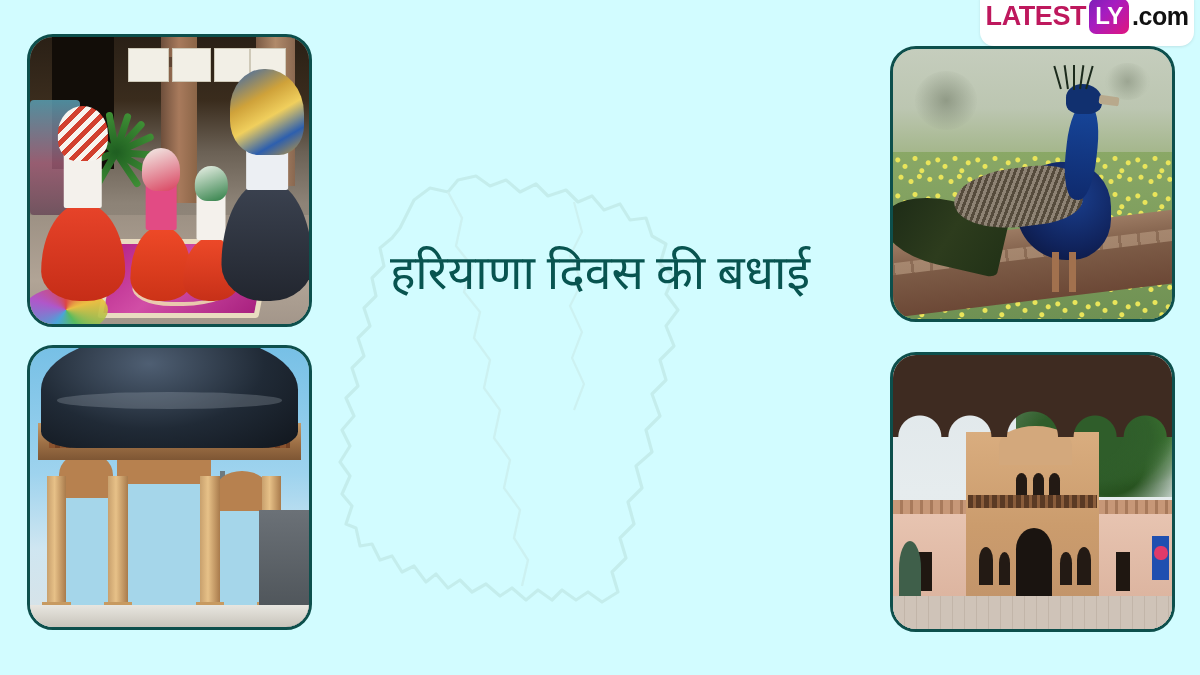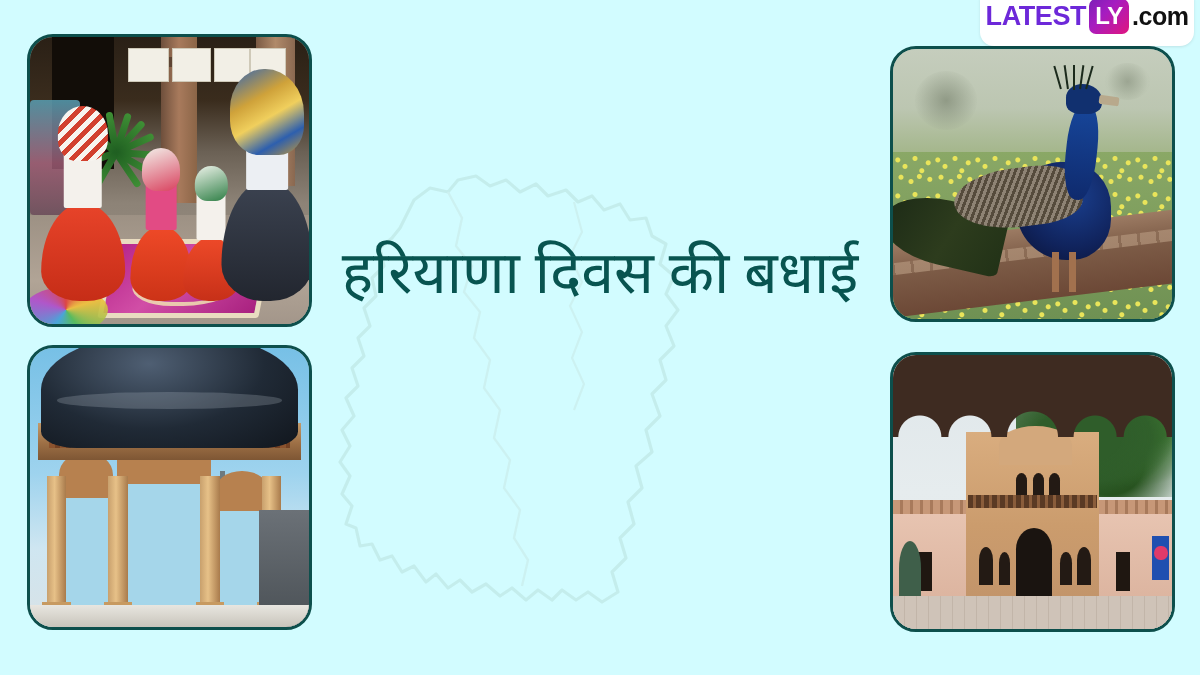--- a/index.html
+++ b/index.html
@@ -206,28 +206,28 @@
   .br-blue{position:absolute;right:1%;bottom:18%;width:6%;height:16%;background:#1f4fb0;}
   .br-blue:after{content:"";position:absolute;left:10%;top:22%;width:80%;height:34%;border-radius:50%;background:#e03a6a;}
   .br-arch2{position:absolute;left:2%;bottom:12%;width:8%;height:20%;border-radius:50% 50% 0 0;background:#3f5f4a;}
   .br-ground{position:absolute;left:0;bottom:0;width:100%;height:12%;
      background:repeating-linear-gradient(90deg,#cfc3b8 0 11px,#c2b5a9 11px 12px),linear-gradient(180deg,#d4c8bc,#bfb2a6);}
 
   
   .center{position:absolute;left:312px;top:230px;width:576px;text-align:center;}
   .sub{color:#0d6a64;font-size:19.5px;line-height:30px;letter-spacing:.2px;white-space:nowrap;}
   .sub.l2{font-size:19.5px;}
-  .headline{color:#085450;font-size:59px;line-height:62px;margin-top:12px;white-space:nowrap;font-weight:400;}
+  .headline{color:#085450;font-size:48px;line-height:62px;margin-top:12px;white-space:nowrap;font-weight:400;}
 
   
   .logo{position:absolute;right:6px;top:-14px;width:214px;height:60px;background:#fff;
      border-radius:14px;display:flex;align-items:center;justify-content:center;gap:1px;
      box-shadow:0 1px 3px rgba(0,0,0,.10);}
   .logo-wrap{position:absolute;right:0;top:0;width:230px;height:56px;overflow:hidden;}
-  .logo .lt{font-family:"Liberation Sans",sans-serif;font-weight:700;font-size:27px;color:#6d28d9;letter-spacing:-.4px;}
+  .logo .lt{font-family:"Liberation Sans",sans-serif;font-weight:700;font-size:27px;color:#be185d;letter-spacing:-.4px;}
   .logo .ly{font-family:"Liberation Sans",sans-serif;font-weight:700;font-size:24px;color:#fff;
      background:linear-gradient(135deg,#7b1fb8 0%,#a61cc0 40%,#e0157f 100%);
      border-radius:7px;padding:3px 6px 4px 6px;margin:0 2px;letter-spacing:-.3px;}
   .logo .dc{font-family:"Liberation Sans",sans-serif;font-weight:700;font-size:25px;color:#111;letter-spacing:-.5px;}
 </style>
 </head>
 <body>
 
 <div class="stage">
 

